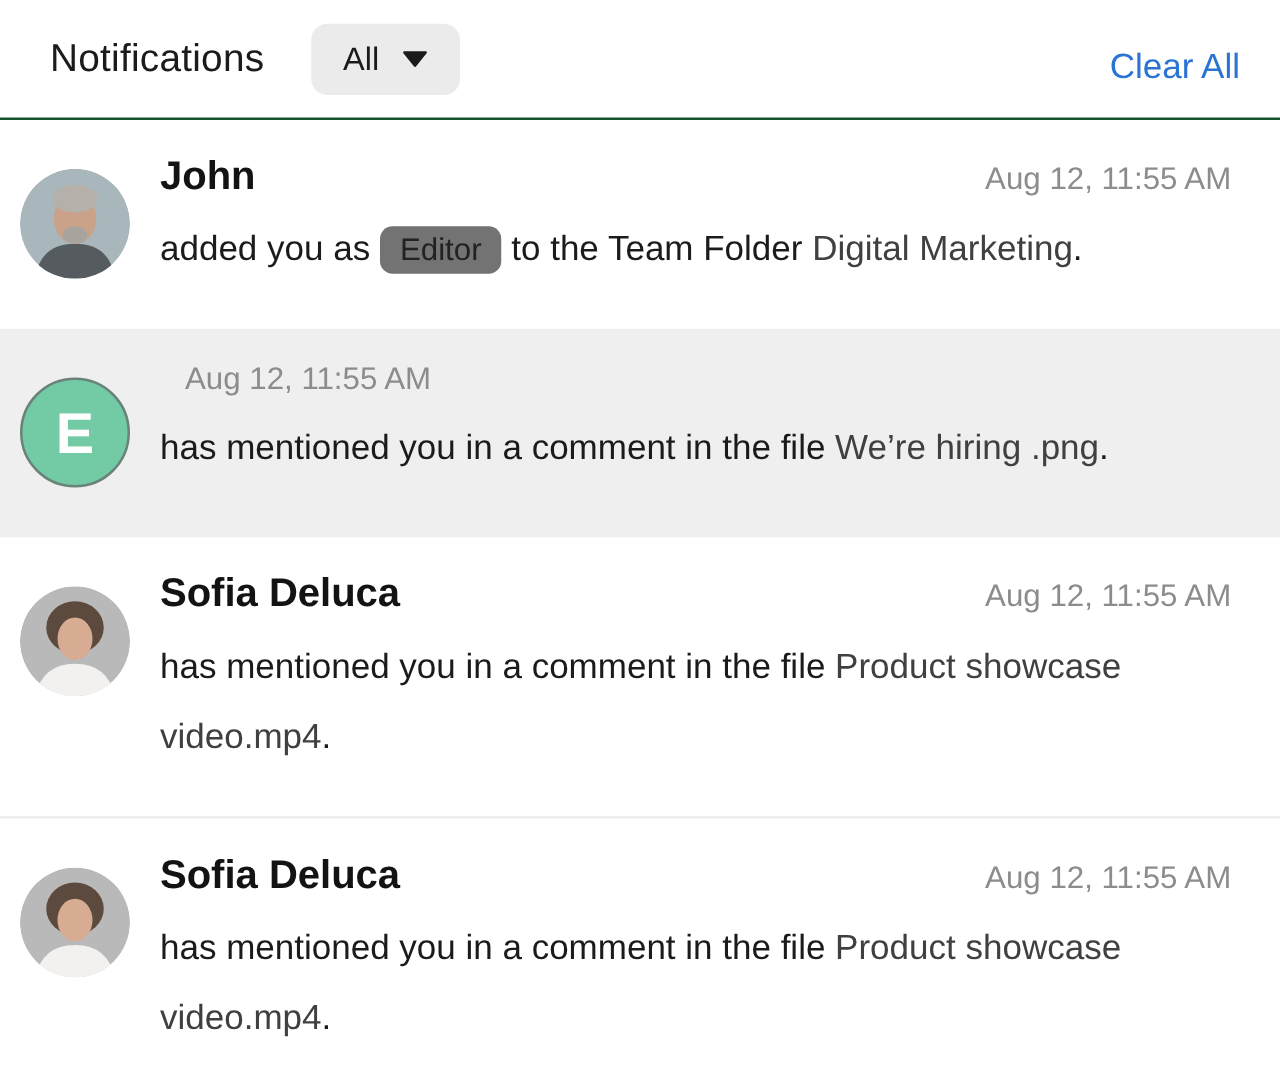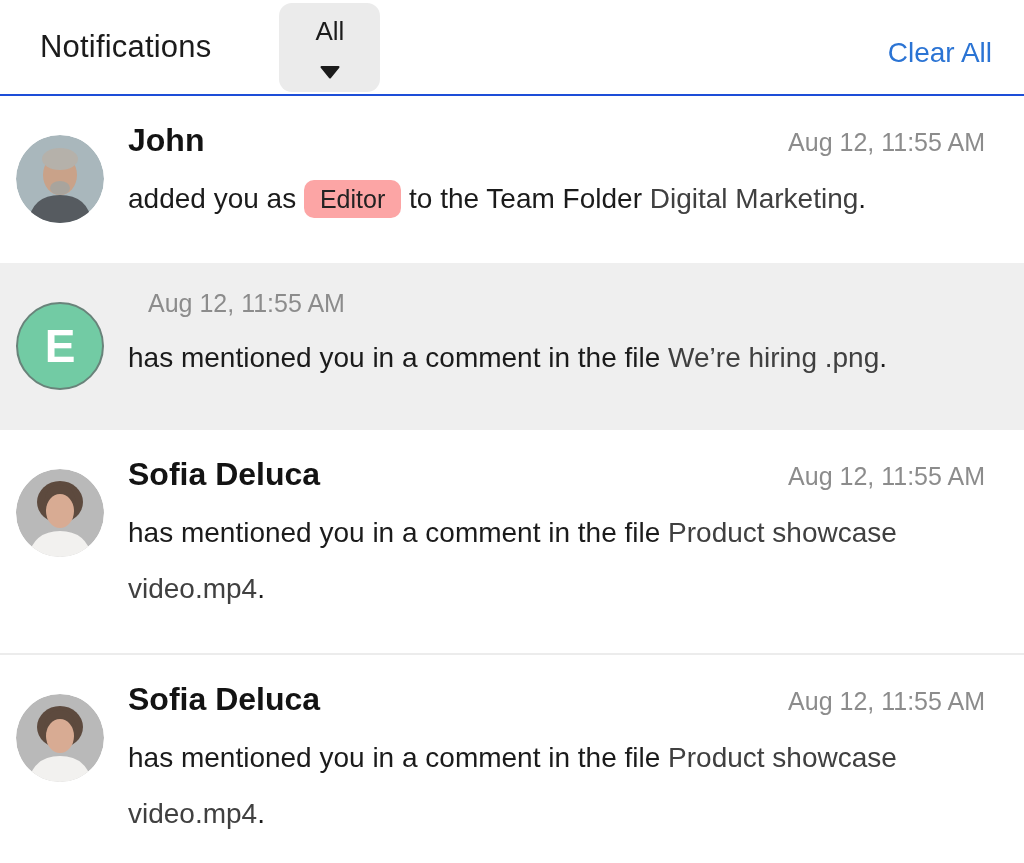--- a/index.html
+++ b/index.html
@@ -3,29 +3,28 @@
 <meta charset="utf-8">
 <style>
   html,body{margin:0;padding:0;}
   body{
     width:1024px;height:863px;overflow:hidden;background:#ffffff;
     font-family:"Liberation Sans",sans-serif;color:#1b1b1b;
   }
   
   .header{
     display:flex;align-items:center;height:96px;box-sizing:border-box;
-    padding:0 26px 0 40px;border-bottom:2px solid #1d4ed8;background:#fff;
+    padding:0 26px 0 40px;border-bottom:2px solid #14532d;background:#fff;
   }
   .title{font-size:31px;font-weight:500;letter-spacing:.2px;}
   .filter-pill{
-    margin-left:68px;display:flex;align-items:center;gap:18px;
+    margin-left:38px;display:flex;align-items:center;gap:18px;
     background:#ebebeb;border:none;border-radius:13px;
-    padding:13px 36px;font-size:26px;color:#1b1b1b;cursor:pointer;
+    padding:13px 25px;font-size:26px;color:#1b1b1b;cursor:pointer;
     font-family:"Liberation Sans",sans-serif;
-    flex-direction:column;
   }
   .caret{display:flex;align-items:center;}
   .clear-all{
     margin-left:auto;background:none;border:none;cursor:pointer;
     color:#2b74d4;font-size:28px;font-family:"Liberation Sans",sans-serif;margin-top:11px;
   }
   
   .notif-row{display:flex;padding:26px 39px 36px 16px;background:#fff;}
   .notif-row.highlighted{background:#efefef;padding-bottom:40px;}
   .notif-row.with-divider{border-bottom:2px solid #ececec;}
@@ -38,21 +37,21 @@
     display:flex;align-items:center;justify-content:center;
     background:#72cba4;border:2px solid #69837a;color:#ffffff;
     font-size:46px;font-weight:700;
   }
   .content{flex:1;margin-left:24px;min-width:0;}
   .name-line{display:flex;justify-content:space-between;align-items:baseline;}
   .name{font-size:32px;font-weight:700;color:#131313;}
   .timestamp{font-size:25px;color:#8c8c8c;white-space:nowrap;margin-left:20px;}
   .message{margin-top:12px;font-size:28px;line-height:2.0;color:#1b1b1b;}
   .badge{
-    background:#fca5a5;border-radius:10px;padding:5px 16px;font-size:25px;
+    background:#737373;border-radius:10px;padding:5px 16px;font-size:25px;
     color:#222;white-space:nowrap;
   }
   .file-link{color:#404040;text-decoration:none;cursor:pointer;}
 </style>
 </head>
 <body>
 
 <div class="header">
   <div class="title">Notifications</div>
   <button class="filter-pill">

